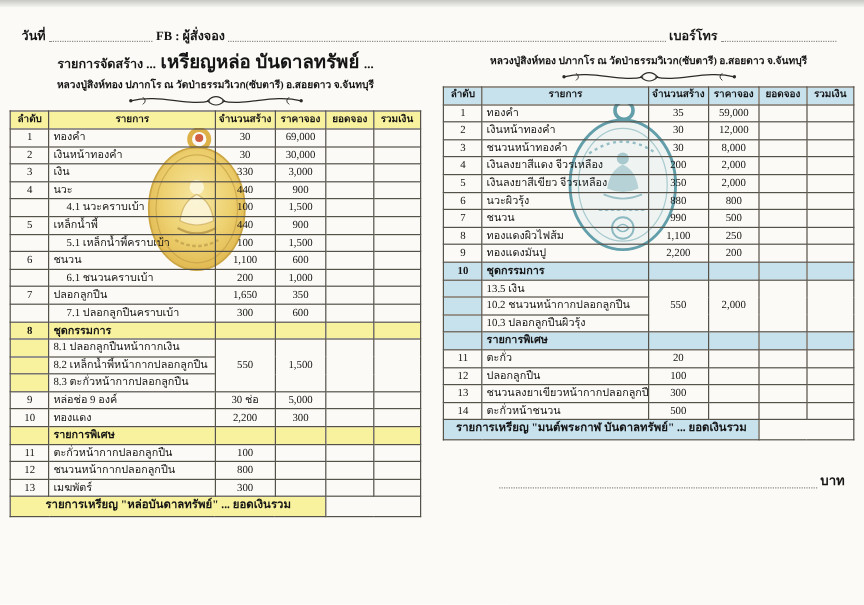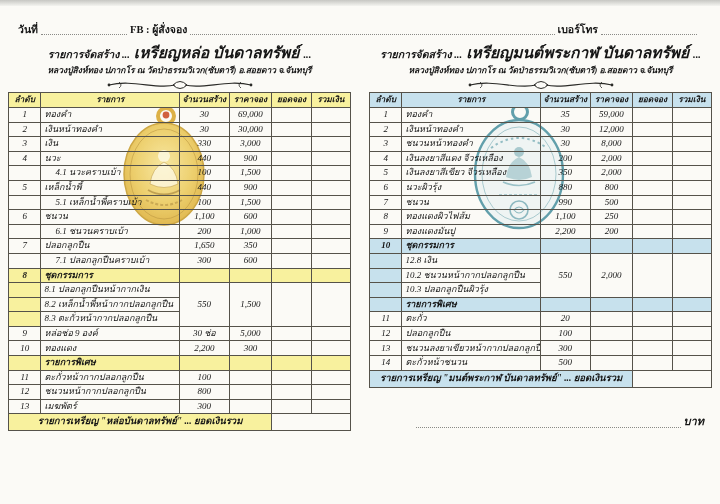--- a/index.html
+++ b/index.html
@@ -4,21 +4,21 @@
 <style>
   html,body{margin:0;padding:0;}
   body{font-family:"Liberation Serif","DejaVu Serif",serif;}
   .page{width:720px;height:504px;position:relative;overflow:hidden;background:#fbfaf6;color:#151515;}
   .edge-top{position:absolute;top:0;left:0;right:0;height:6px;background:linear-gradient(#c7c7c3,#f4f4f0);}
   .form-header{padding:15px 20px 0 18px;font-size:10.5px;font-weight:bold;}
   .form-line{display:flex;align-items:flex-end;height:23px;justify-content:space-between;}
   .lbl{white-space:nowrap;}
   .leader{border-bottom:1.5px dotted #8a8a86;margin:0 3px 3px 3px;height:12px;}
   .l-date{width:86px}.l-grow{flex:1}.l-phone{width:96px}.l-name{width:192px}
-  .panels{display:flex;gap:18px;padding:4px 8px 0 8px;font-style:italic;}
+  .panels{display:flex;gap:18px;padding:4px 8px 0 8px;}
   .panel{flex:1;position:relative;}
   .panel-title{text-align:center;white-space:nowrap;line-height:1.15;margin-top:2px;}
   .t-pre{font-size:10.5px;font-weight:bold;}
   .t-main{font-size:15.5px;font-weight:bold;}
   .panel-subtitle{text-align:center;font-size:8.5px;font-weight:bold;margin-top:1px;white-space:nowrap;}
   .flourish-wrap{text-align:center;height:13px;margin:0 0 2px 0;}
   .table-wrap{position:relative;margin-top:2px;}
   table{width:100%;border-collapse:collapse;position:relative;z-index:1;font-size:9px;table-layout:fixed;border-radius:23px;}
   td,th{border:1px solid #55524a;height:13.6px;padding:0 3px;line-height:1.05;overflow:hidden;white-space:nowrap;}
   th{font-size:8.3px;font-weight:bold;text-align:center;padding:0 1px;}
@@ -275,25 +275,20 @@
               <tr>
       <td colspan="4" class="acc-y foot">รายการเหรียญ "หล่อบันดาลทรัพย์" ... ยอดเงินรวม</td>
       <td colspan="2"></td>
               </tr>
             </tbody>
           </table>
       </div>
     </section>
 
     <section class="panel">
-      <div class="panel-title">
-        <span class="t-pre">รายการจัดสร้าง ...</span>
-        <span class="t-main">เหรียญมนต์พระกาฬ บันดาลทรัพย์</span>
-        <span class="t-pre">...</span>
-      </div>
       <div class="panel-subtitle">หลวงปู่สิงห์ทอง ปภากโร ณ วัดป่าธรรมวิเวก(ซับตารี) อ.สอยดาว จ.จันทบุรี</div>
       <div class="flourish-wrap">
         <svg width="150" height="12" viewBox="0 0 150 12">
           <path d="M4 6 C 28 0, 52 11, 70 6" stroke="#2b2b28" fill="none" stroke-width="1.1"></path>
           <path d="M146 6 C 122 0, 98 11, 80 6" stroke="#2b2b28" fill="none" stroke-width="1.1"></path>
           <path d="M68 6 q7 -7 14 0 q-7 7 -14 0 Z" stroke="#2b2b28" fill="none" stroke-width="1"></path>
           <circle cx="4" cy="6" r="1.4" fill="#2b2b28"></circle>
             <circle cx="146" cy="6" r="1.4" fill="#2b2b28"></circle>
           <path d="M14 3 q4 3 0 6 M136 3 q-4 3 0 6" stroke="#2b2b28" fill="none" stroke-width="0.8"></path>
         </svg>
@@ -408,21 +403,21 @@
               <tr>
         <td class="c-no acc-b bold">10</td>
         <td class="c-item acc-b bold">ชุดกรรมการ</td>
         <td class="acc-b"></td>
                 <td class="acc-b"></td>
         <td class="acc-b"></td>
                 <td class="acc-b"></td>
               </tr>
               <tr>
         <td class="c-no acc-b"></td>
-        <td class="c-item">12.8 เงิน</td>
+        <td class="c-item">13.5 เงิน</td>
         <td class="c-qty" rowspan="3">550</td>
         <td class="c-price" rowspan="3">2,000</td>
         <td rowspan="3"></td>
         <td rowspan="3"></td>
               </tr>
               <tr>
         <td class="c-no acc-b"></td>
         <td class="c-item">10.2 ชนวนหน้ากากปลอกลูกปืน</td>
               </tr>
               <tr>

